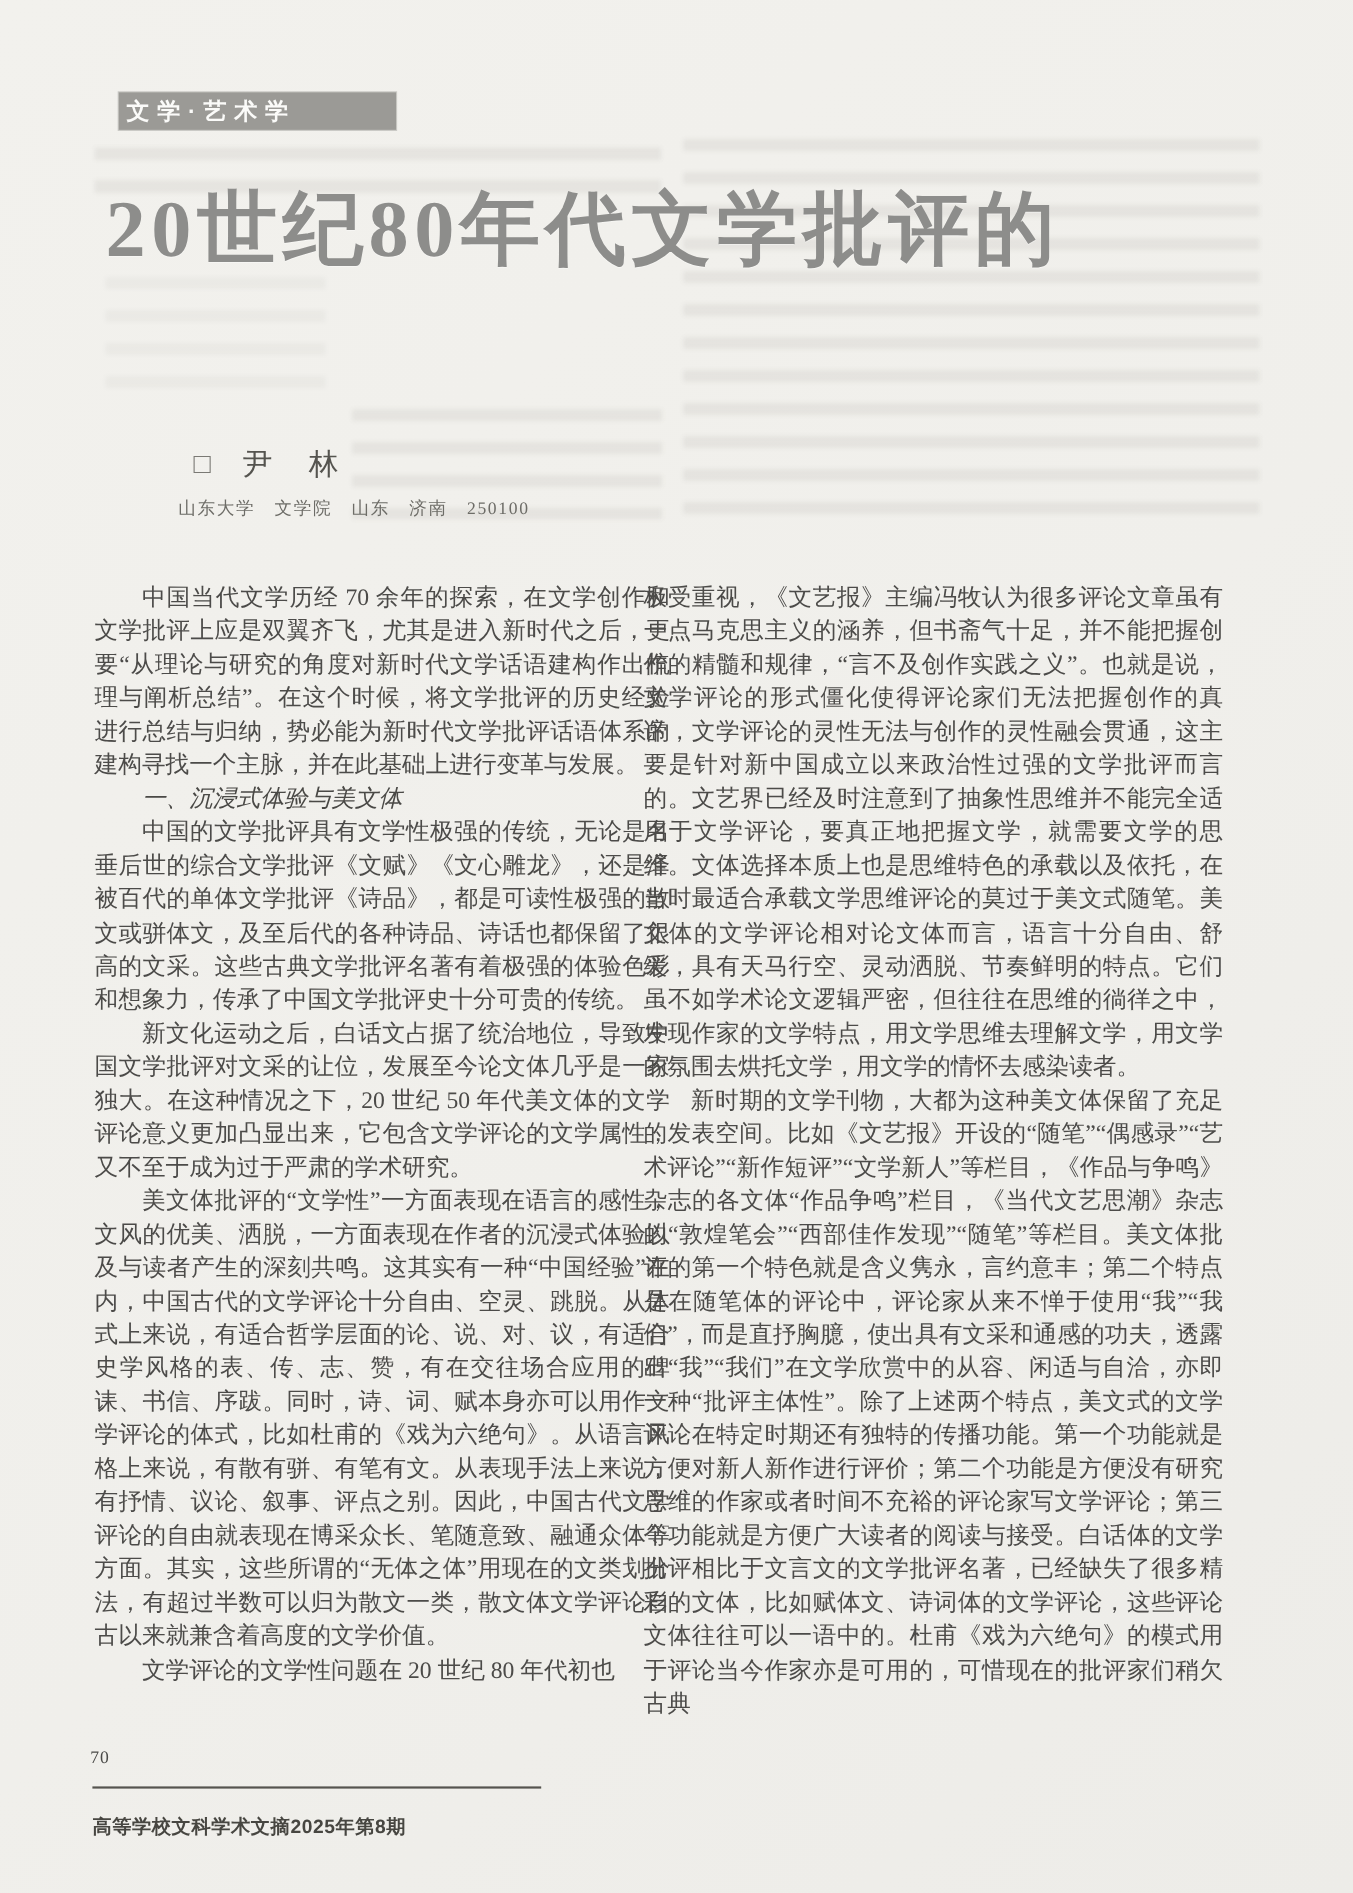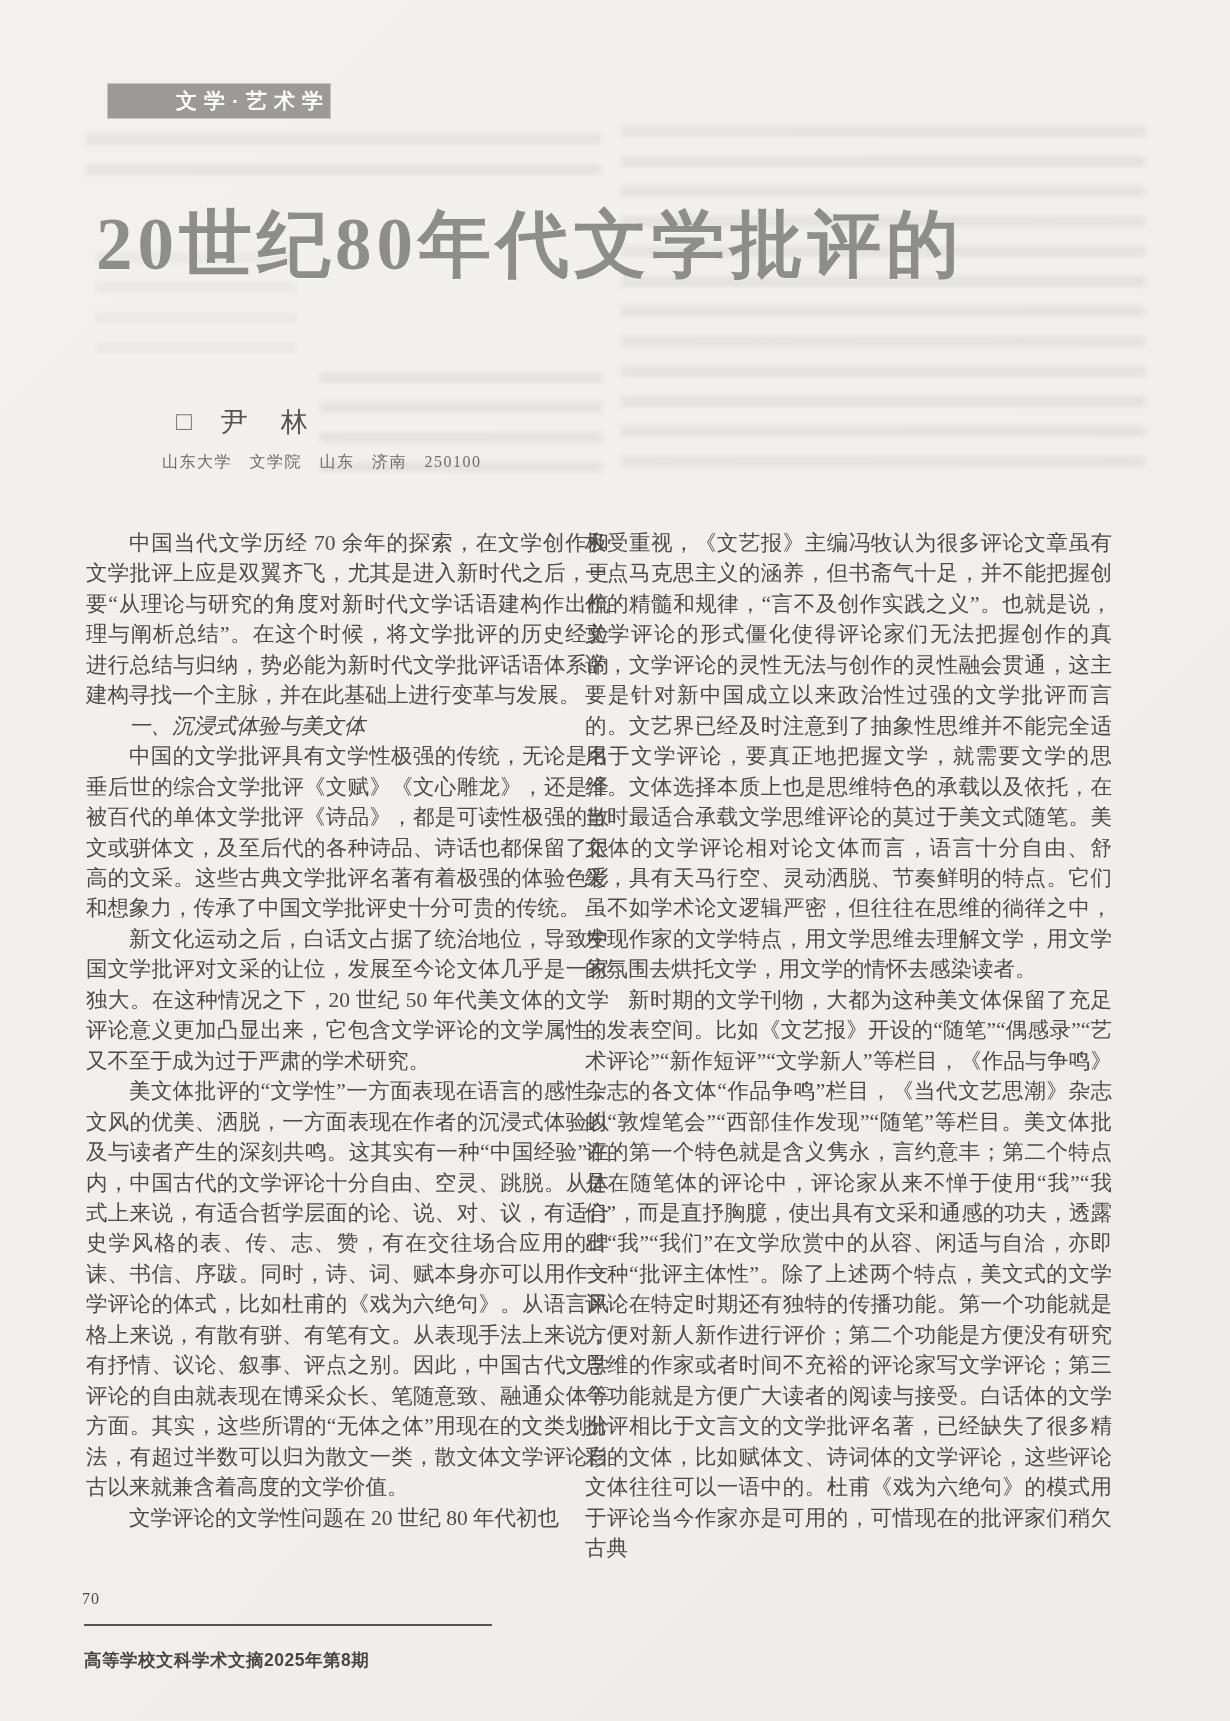--- a/index.html
+++ b/index.html
@@ -17,35 +17,34 @@
   .ghost{
     position:absolute;
     background:repeating-linear-gradient(
       to bottom,
       rgba(148,146,140,0.16) 0px, rgba(148,146,140,0.16) 11px,
       rgba(148,146,140,0.0) 11px, rgba(148,146,140,0.0) 30px);
     filter:blur(2px);
     opacity:.8;
   }
   .badge{
-    position:absolute;left:108px;top:84px;width:222px;height:34px;
+    position:absolute;left:108px;top:84px;width:252px;height:34px;
     background:#9b9a96;
     color:#fbfbf9;
     font-family:"Liberation Sans","DejaVu Sans",sans-serif;
     font-weight:bold;font-size:21px;letter-spacing:7px;
-    display:flex;align-items:center;justify-content:flex-end;
+    display:flex;align-items:center;justify-content:flex-start;
     text-indent:7px; 
     box-shadow:0 0 0 1px rgba(120,119,115,.35);
   }
   .title{
     position:absolute;left:96px;top:160px;width:1075px;
     font-size:73px;line-height:97px;font-weight:bold;
     color:#8d8d8b;letter-spacing:5px;
     text-shadow:0 1px 0 rgba(255,255,255,.4);
-    margin-top:36px;
   }
   .author-line{
     position:absolute;left:128px;top:404px;
     font-size:27px;color:#55544f;letter-spacing:3px;margin-left:48px;
   }
   .author-line .marker{
     display:inline-block;
     font-size:26px;color:#7a7974;margin-right:26px;
     transform:translateY(-1px);
   }

